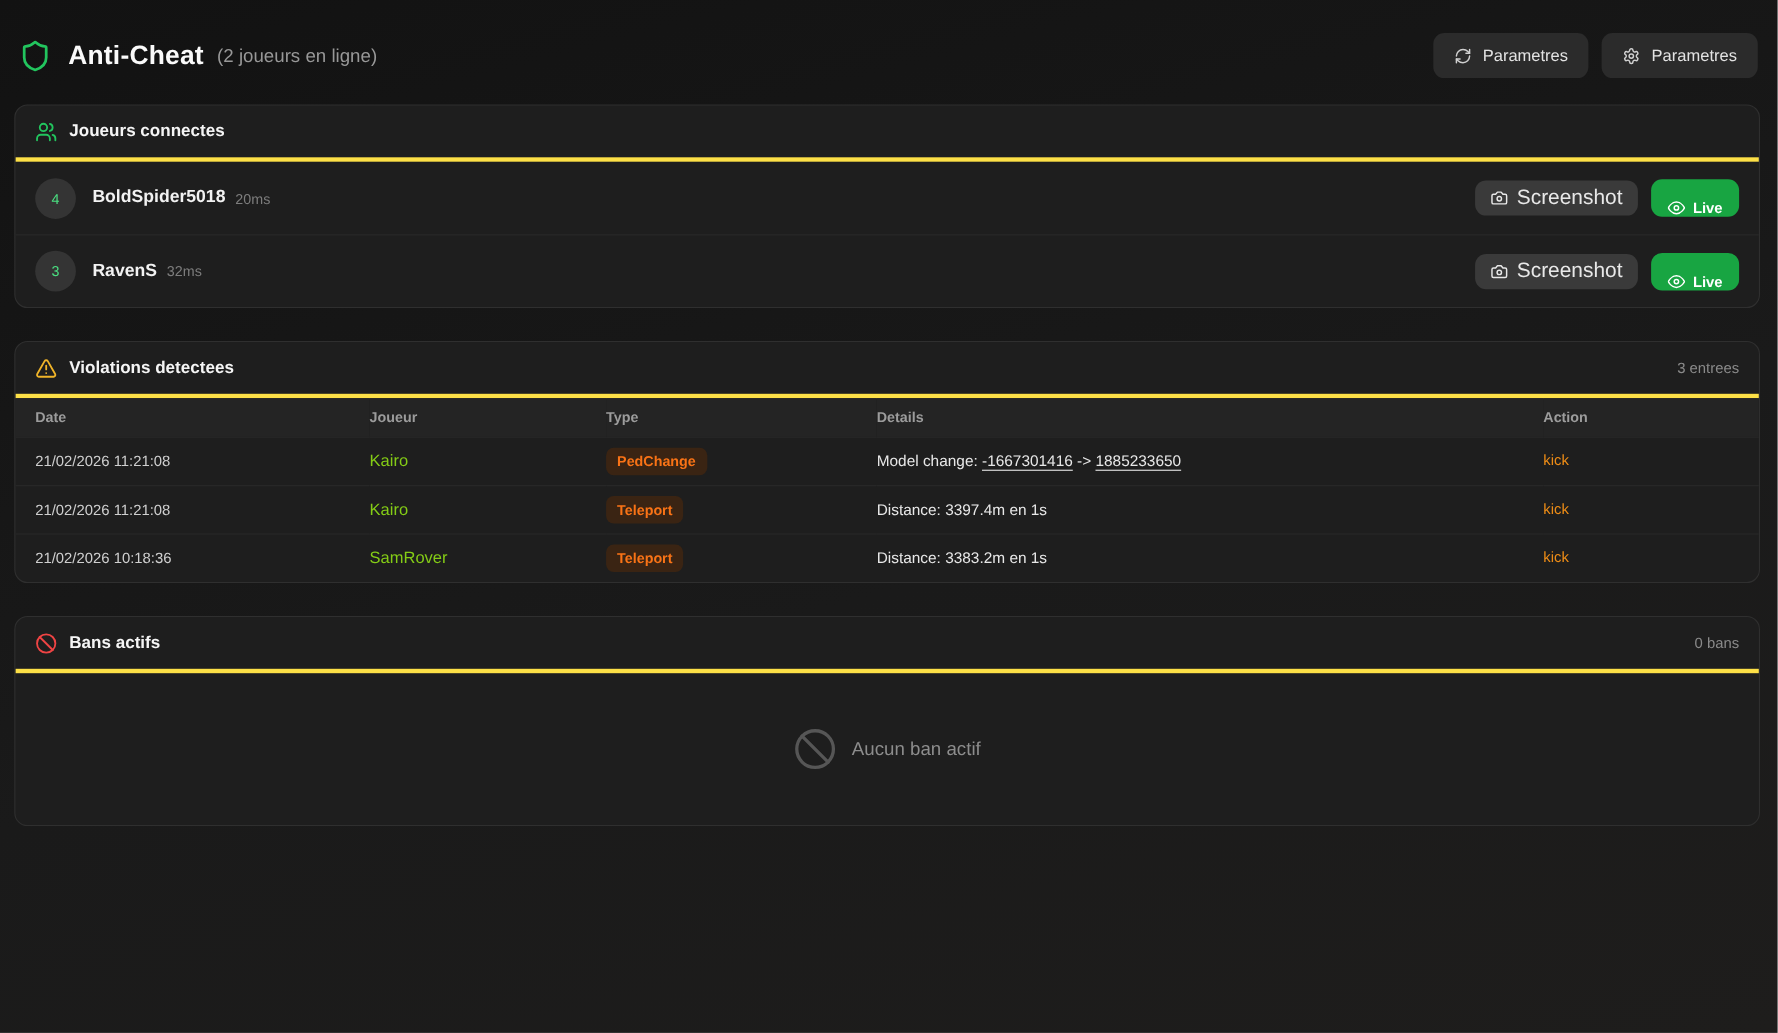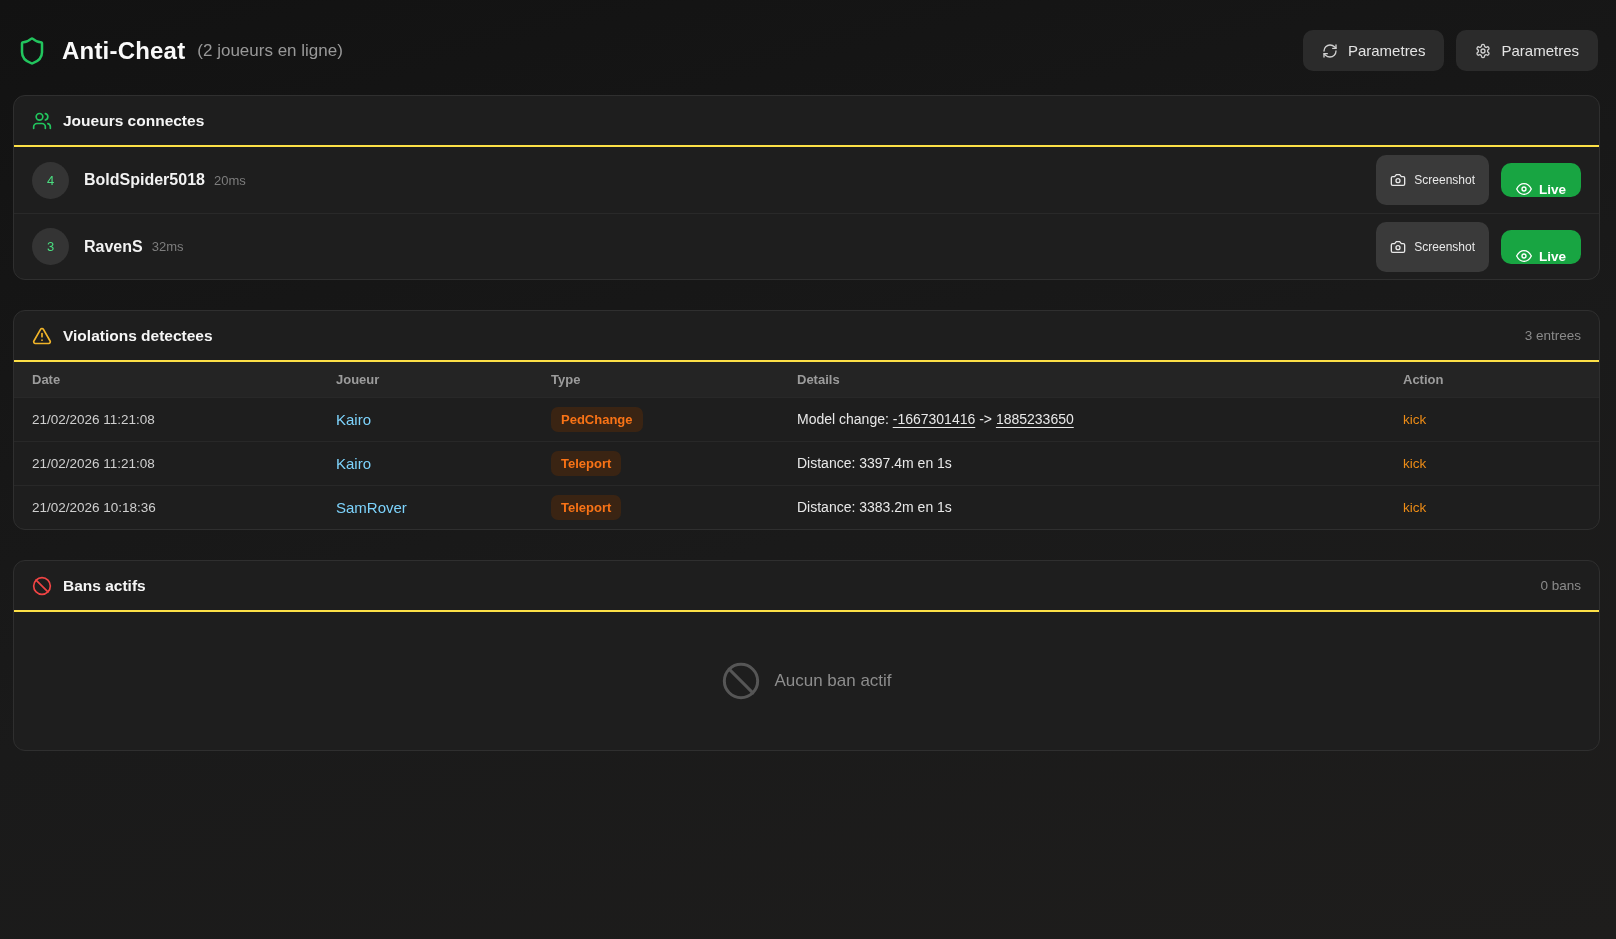--- a/index.html
+++ b/index.html
@@ -28,60 +28,60 @@
   }
 
   
   .panel {
     background:#1e1e1e;
     border:1px solid #2f2f2f;
     border-radius:12px;
     margin-bottom:30px;
     overflow:hidden;
   }
-  .panel-header { display:flex; align-items:center; height:51px; padding:0 18px; border-bottom:2px solid #fde047; }
+  .panel-header { display:flex; align-items:center; height:51px; padding:0 18px; border-bottom:4px solid #fde047; }
   .ph-title { font-weight:bold; font-size:15.5px; color:#f5f5f5; margin-left:11px; }
   .ph-count { margin-left:auto; font-size:13.5px; color:#8a8a8a; }
 
   
   .player-row { display:flex; align-items:center; height:66px; padding:0 18px; }
   .player-row + .player-row { border-top:1px solid #292929; }
   .avatar {
     width:37px; height:37px; border-radius:50%;
     background:#343434; color:#4ade80;
     display:flex; align-items:center; justify-content:center;
     font-size:13px;
   }
   .pname { font-weight:bold; font-size:16px; color:#f2f2f2; margin-left:15px; }
   .ping  { font-size:13px; color:#7d7d7d; margin-left:9px; }
   .row-actions { margin-left:auto; display:flex; align-items:center; gap:12px; }
   .btn-screenshot {
     display:inline-flex; align-items:center; gap:8px;
     background:#3a3a3a; border:none; border-radius:10px;
-    height:50px; padding:0 14px;
-    color:#e8e8e8; font-size:12px; font-family:inherit; cursor:pointer;
+    height:32px; padding:0 14px;
+    color:#e8e8e8; font-size:19px; font-family:inherit; cursor:pointer;
   }
   .btn-live {
     display:inline-flex; align-items:flex-end; gap:7px;
     background:#18a542; border:none; border-radius:10px;
     height:34px; padding:0 15px;
     color:#ffffff; font-size:13.5px; font-weight:bold; font-family:inherit; cursor:pointer;
   }
 
   
   .vtable { width:100%; border-collapse:collapse; table-layout:fixed; }
   .vtable thead th {
     background:#242424; text-align:left;
     font-size:13px; font-weight:600; color:#9c9c9c;
     height:35px; padding:0;
   }
   .vtable th:first-child, .vtable td:first-child { padding-left:18px; }
   .vtable td { height:44px; padding:0; border-top:1px solid #282828; }
   .c-date    { color:#cfcfcf; font-size:13.5px; }
-  .c-player  { color:#7dd3fc; font-size:15px; }
+  .c-player  { color:#84cc16; font-size:15px; }
   .c-details { color:#e8e8e8; font-size:14px; }
   .c-action  { }
   .badge {
     display:inline-block;
     background:#3a2413; color:#f97316;
     font-weight:bold; font-size:13px;
     padding:5px 10px; border-radius:7px;
   }
   .dlink { text-decoration:underline; text-underline-offset:3px; cursor:pointer; }
   .kick-link { color:#ed8c16; font-size:13.5px; cursor:pointer; }

